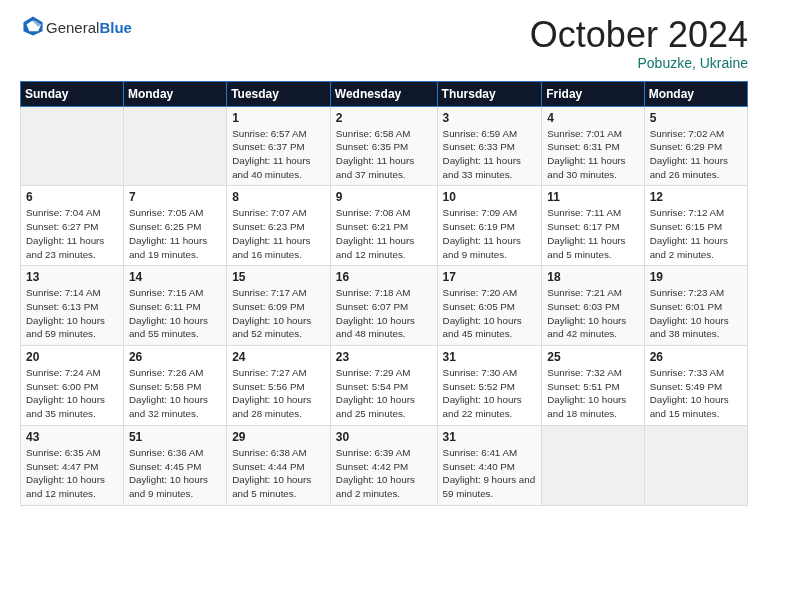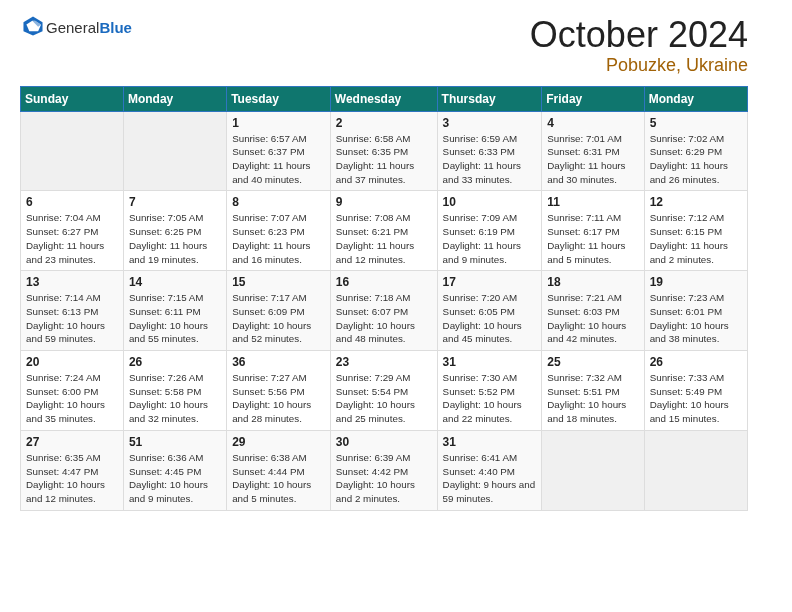--- a/index.html
+++ b/index.html
@@ -40,30 +40,30 @@
     .title-block {
       text-align: right;
     }
     .month-title {
       font-size: 36px;
       font-weight: normal;
       color: #222;
       line-height: 1.1;
     }
     .subtitle {
-      font-size: 18px;
-      color: #a16207;
+      font-size: 14px;
+      color: #0f766e;
     }
     .calendar {
       width: 100%;
       border-collapse: collapse;
       font-size: 10.5px;
     }
     .calendar thead tr th {
-      background-color: #0f766e;
+      background-color: #0f172a;
       color: #fff;
       padding: 5px 4px;
       text-align: left;
       font-weight: bold;
       font-size: 12px;
       border: 1px solid #2e75c0;
     }
     .calendar tbody tr td {
       border: 1px solid #ddd;
       vertical-align: top;
@@ -217,21 +217,21 @@
         <tr>
           <td>
             <span class="day-number">20</span>
             <div class="day-info">Sunrise: 7:24 AM<br>Sunset: 6:00 PM<br>Daylight: 10 hours and 35 minutes.</div>
           </td>
           <td>
             <span class="day-number">26</span>
             <div class="day-info">Sunrise: 7:26 AM<br>Sunset: 5:58 PM<br>Daylight: 10 hours and 32 minutes.</div>
           </td>
           <td>
-            <span class="day-number">36</span>
+            <span class="day-number">24</span>
             <div class="day-info">Sunrise: 7:27 AM<br>Sunset: 5:56 PM<br>Daylight: 10 hours and 28 minutes.</div>
           </td>
           <td>
             <span class="day-number">23</span>
             <div class="day-info">Sunrise: 7:29 AM<br>Sunset: 5:54 PM<br>Daylight: 10 hours and 25 minutes.</div>
           </td>
           <td>
             <span class="day-number">31</span>
             <div class="day-info">Sunrise: 7:30 AM<br>Sunset: 5:52 PM<br>Daylight: 10 hours and 22 minutes.</div>
           </td>
@@ -239,21 +239,21 @@
             <span class="day-number">25</span>
             <div class="day-info">Sunrise: 7:32 AM<br>Sunset: 5:51 PM<br>Daylight: 10 hours and 18 minutes.</div>
           </td>
           <td>
             <span class="day-number">26</span>
             <div class="day-info">Sunrise: 7:33 AM<br>Sunset: 5:49 PM<br>Daylight: 10 hours and 15 minutes.</div>
           </td>
         </tr>
         <tr>
           <td>
-            <span class="day-number">27</span>
+            <span class="day-number">43</span>
             <div class="day-info">Sunrise: 6:35 AM<br>Sunset: 4:47 PM<br>Daylight: 10 hours and 12 minutes.</div>
           </td>
           <td>
             <span class="day-number">51</span>
             <div class="day-info">Sunrise: 6:36 AM<br>Sunset: 4:45 PM<br>Daylight: 10 hours and 9 minutes.</div>
           </td>
           <td>
             <span class="day-number">29</span>
             <div class="day-info">Sunrise: 6:38 AM<br>Sunset: 4:44 PM<br>Daylight: 10 hours and 5 minutes.</div>
           </td>

